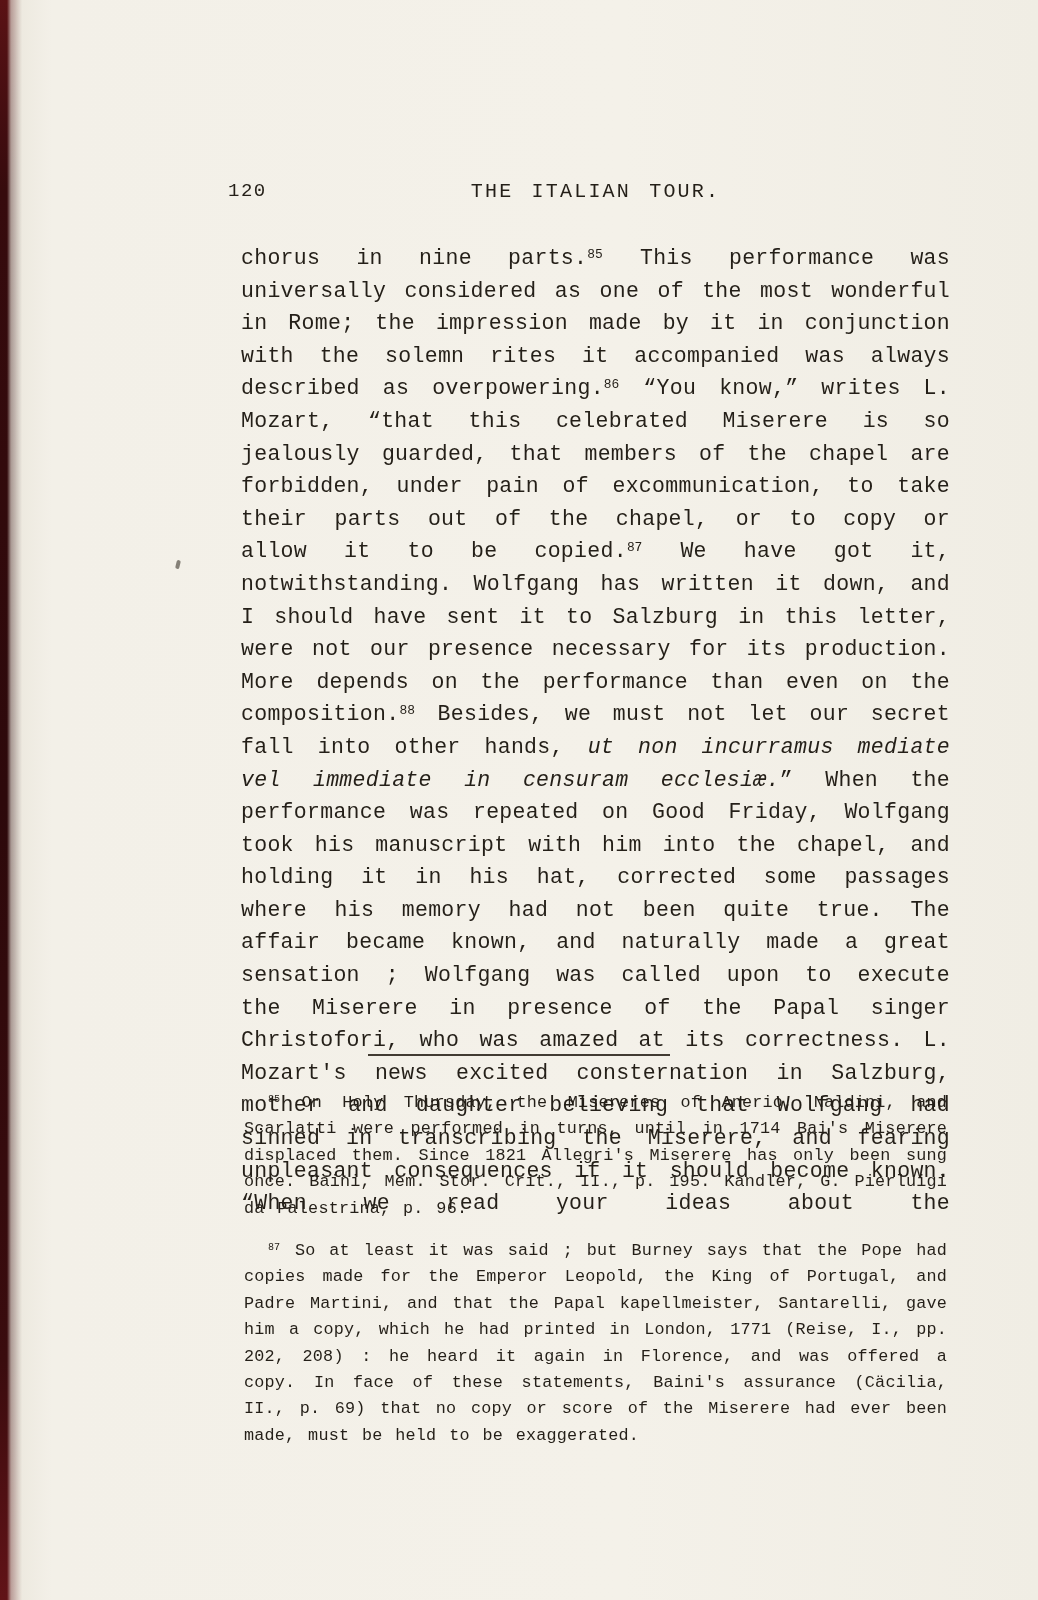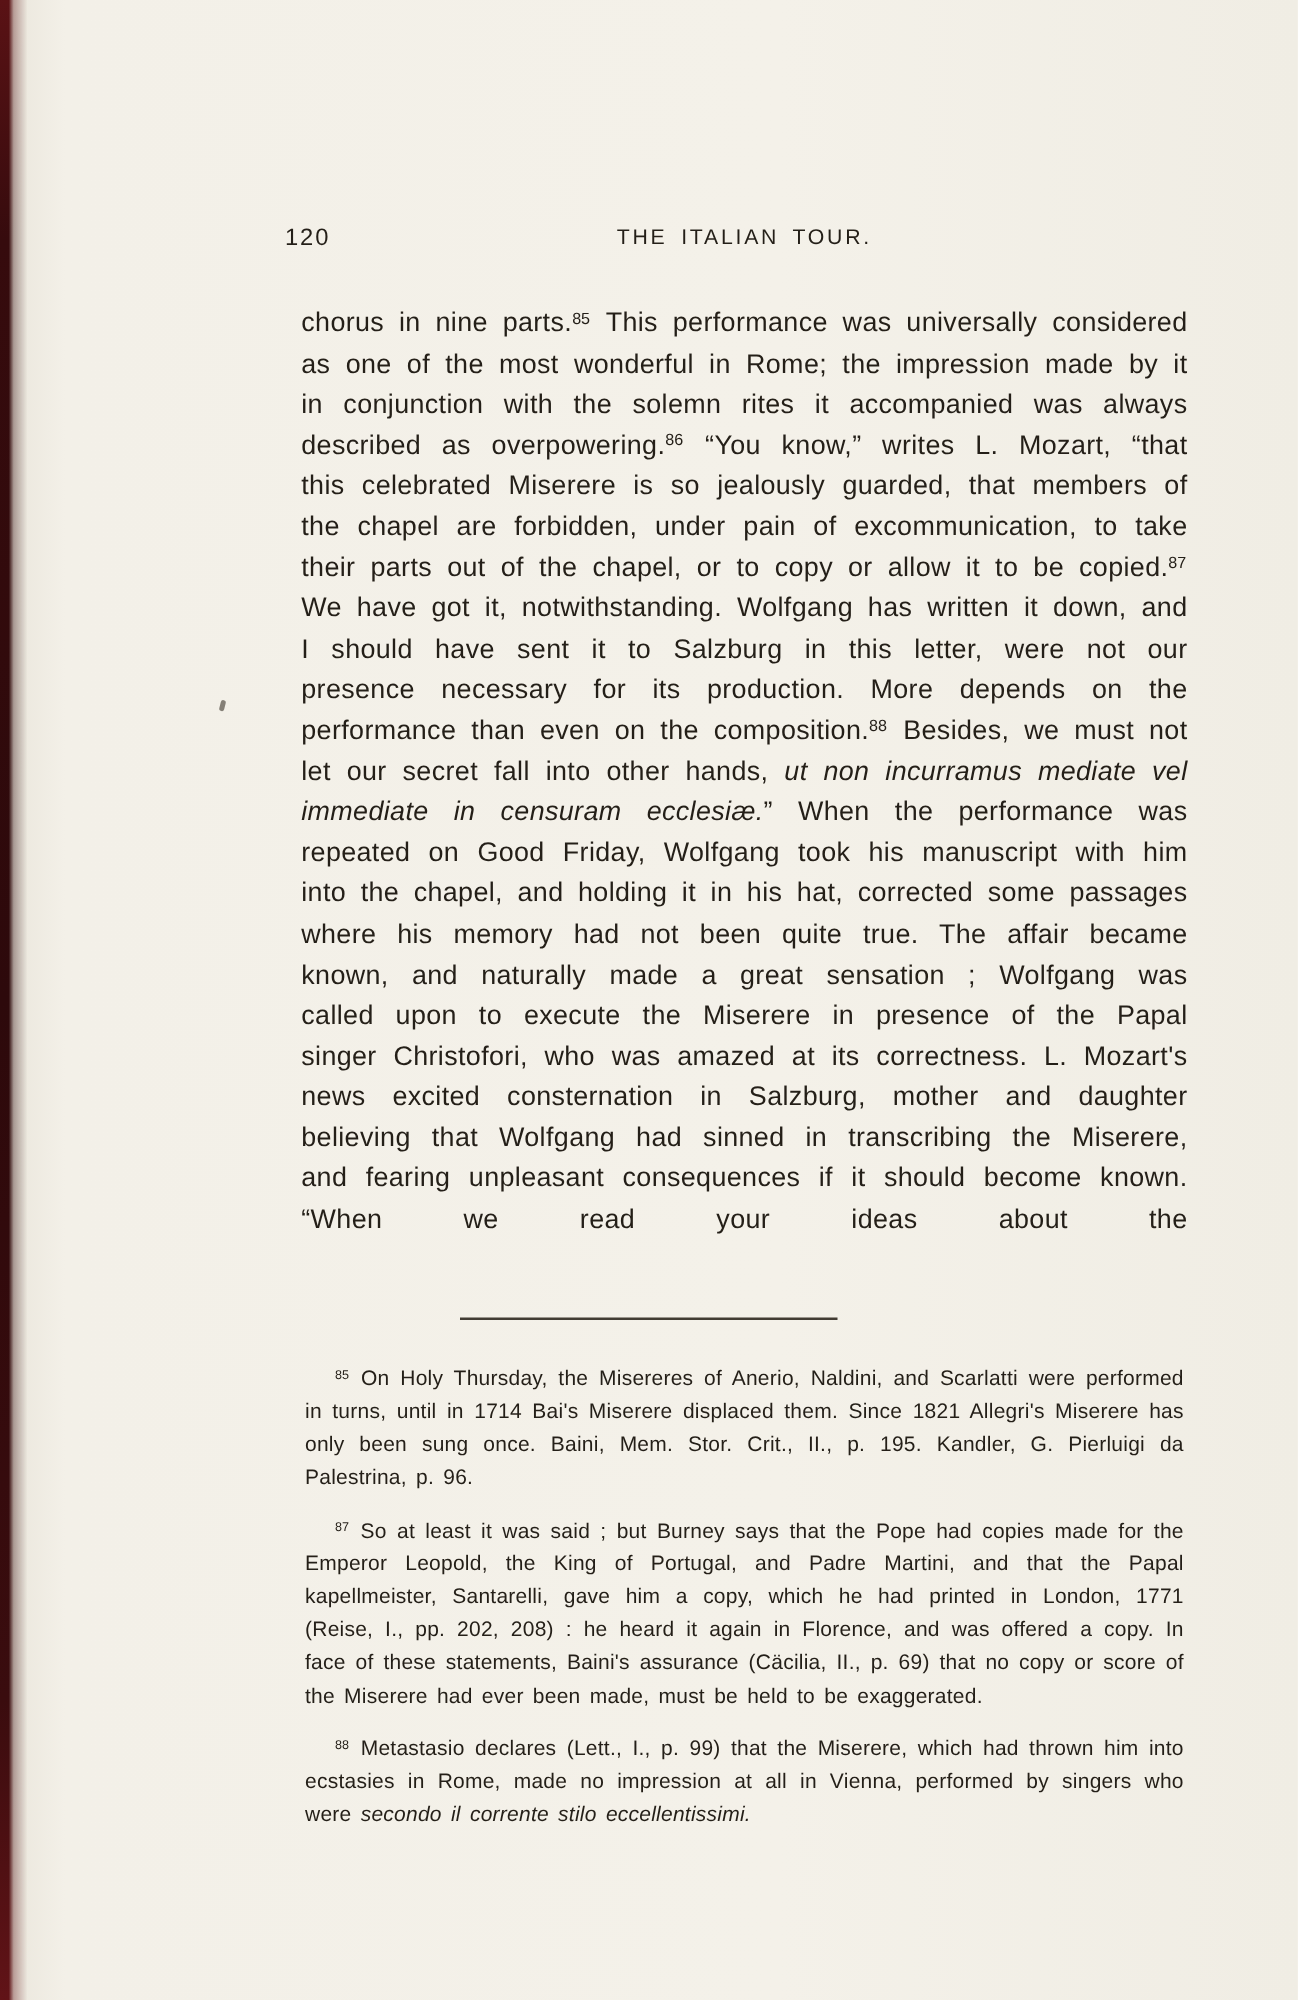--- a/index.html
+++ b/index.html
@@ -8,21 +8,21 @@
     width: 1038px;
     height: 1600px;
     overflow: hidden;
     background: #f3f0e8;
   }
   .page {
     position: relative;
     width: 1038px;
     height: 1600px;
     background: linear-gradient(to right, #e9e5da 0%, #f3f0e8 5%, #f4f1e9 60%, #f0ede4 100%);
-    font-family: Liberation Sans, sans-serif;
+    font-family: Liberation Mono, monospace;
     color: #241f18;
   }
   .binding-edge {
     position: absolute;
     left: 0; top: 0;
     width: 22px; height: 100%;
     background:
       linear-gradient(to bottom, #5a1215 0%, #360b0d 12%, #2d090b 50%, #3a0c0e 85%, #611317 100%);
     -webkit-mask-image: linear-gradient(to right, #000 0, #000 7px, rgba(0,0,0,0.35) 11px, rgba(0,0,0,0) 22px);
     mask-image: linear-gradient(to right, #000 0, #000 7px, rgba(0,0,0,0.35) 11px, rgba(0,0,0,0) 22px);
@@ -38,21 +38,21 @@
     position: absolute;
     left: 0; top: 0;
     font-size: 19px;
     letter-spacing: 1.5px;
   }
   .running-title {
     position: absolute;
     left: 0; right: 0;
     top: 0;
     text-align: center;
-    font-size: 17px;
+    font-size: 20px;
     letter-spacing: 2.2px;
     word-spacing: 4px;
   }
   .textblock {
     position: absolute;
     left: 228px;
     top: 229px;
     width: 735px;
   }
   .bodytext {
@@ -124,18 +124,17 @@
 
   <div class="textblock">
     <p class="bodytext"><span>chorus in nine parts.</span><sup class="fnref">85</sup><span> This performance was universally considered as one of the most wonderful in Rome; the impression made by it in conjunction with the solemn rites it accompanied was always described as overpowering.</span><sup class="fnref">86</sup><span> “You know,” writes L. Mozart, “that this celebrated Miserere is so jealously guarded, that members of the chapel are forbidden, under pain of excommunication, to take their parts out of the chapel, or to copy or allow it to be copied.</span><sup class="fnref">87</sup><span> We have got it, notwithstanding. Wolfgang has written it down, and I should have sent it to Salzburg in this letter, were not our presence necessary for its production. More depends on the performance than even on the composition.</span><sup class="fnref">88</sup><span> Besides, we must not let our secret fall into other hands, </span><em>ut non incurramus mediate vel immediate in censuram ecclesiæ.</em><span>” When the performance was repeated on Good Friday, Wolfgang took his manuscript with him into the chapel, and holding it in his hat, corrected some passages where his memory had not been quite true. The affair became known, and naturally made a great sensation ; Wolfgang was called upon to execute the Miserere in presence of the Papal singer Christofori, who was amazed at its correctness. L. Mozart's news excited consternation in Salzburg, mother and daughter believing that Wolfgang had sinned in transcribing the Miserere, and fearing unpleasant consequences if it should become known. “When we read your ideas about the</span></p>
   </div>
 
   <div class="fnrule"></div>
 
   <div class="footnotes">
     <p class="footnote"><sup class="fnref">85</sup><span> On Holy Thursday, the Misereres of Anerio, Naldini, and Scarlatti were performed in turns, until in 1714 Bai's Miserere displaced them. Since 1821 Allegri's Miserere has only been sung once. Baini, Mem. Stor. Crit., II., p. 195. Kandler, G. Pierluigi da Palestrina, p. 96.</span></p>
     <p class="footnote"><sup class="fnref">87</sup><span> So at least it was said ; but Burney says that the Pope had copies made for the Emperor Leopold, the King of Portugal, and Padre Martini, and that the Papal kapellmeister, Santarelli, gave him a copy, which he had printed in London, 1771 (Reise, I., pp. 202, 208) : he heard it again in Florence, and was offered a copy. In face of these statements, Baini's assurance (Cäcilia, II., p. 69) that no copy or score of the Miserere had ever been made, must be held to be exaggerated.</span></p>
-    <p class="footnote"><sup class="fnref">88</sup><span> Metastasio declares (Lett., I., p. 99) that the Miserere, which had thrown him into ecstasies in Rome, made no impression at all in Vienna, performed by singers who were </span><em>secondo il corrente stilo eccellentissimi.</em></p>
   </div>
 
   <div class="speck"></div>
 
 </div>
 
 </body></html>

